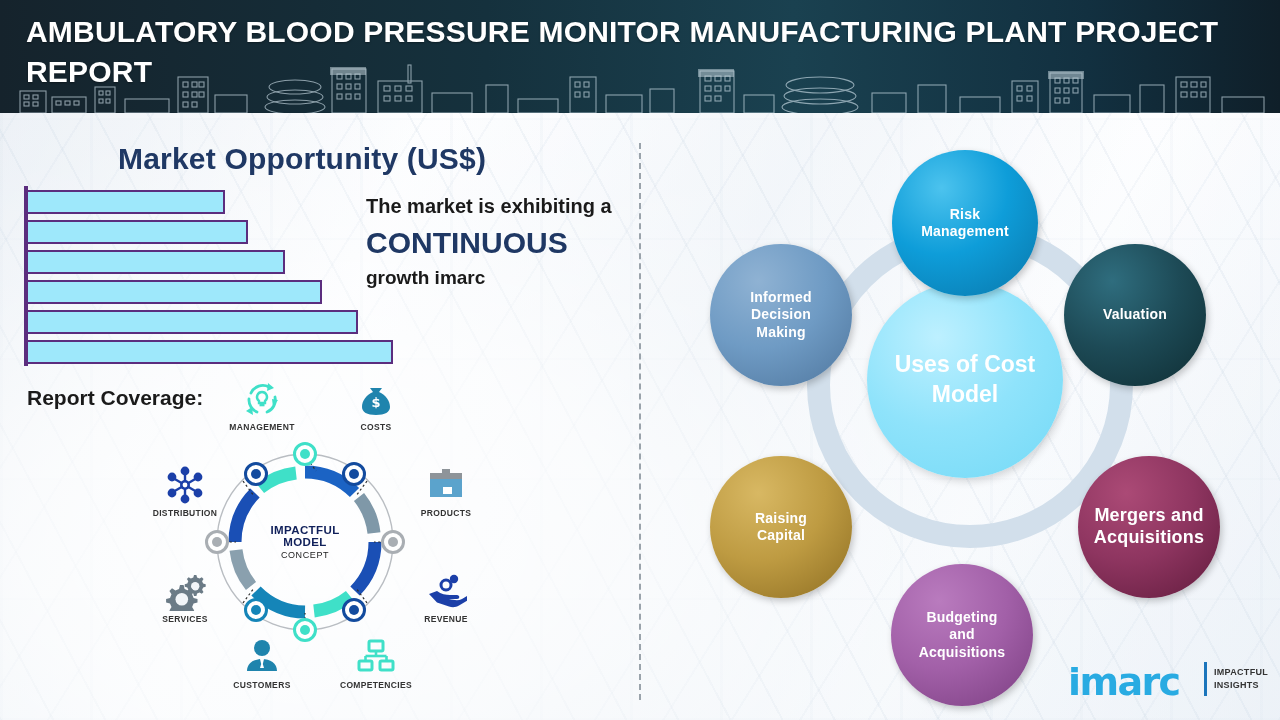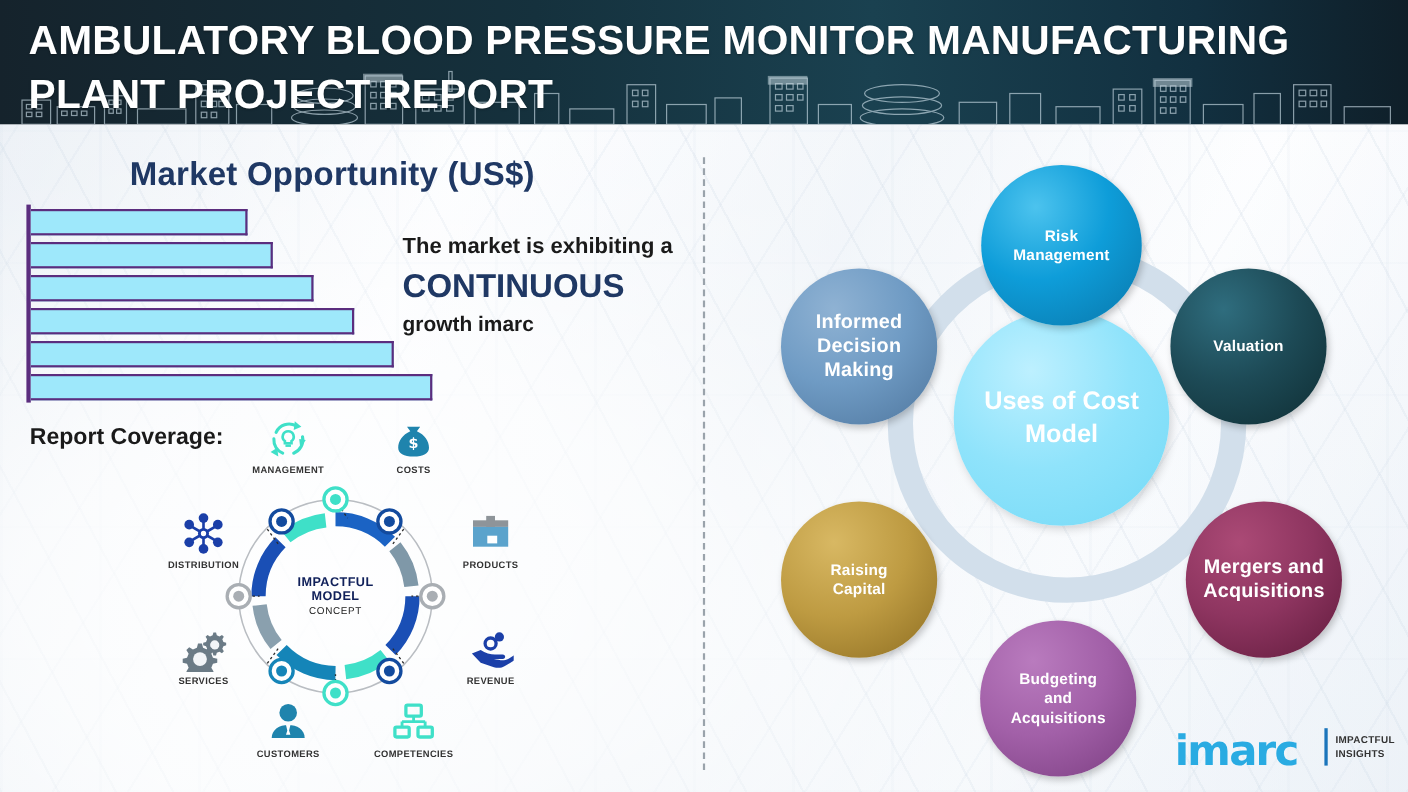--- a/index.html
+++ b/index.html
@@ -40,21 +40,21 @@
   
   .header {
     position: absolute; left: 0; top: 0; width: 1280px; height: 113px;
     background: linear-gradient(90deg, #15232c 0%, #15313d 38%, #1a4150 62%, #123040 85%, #0f1f29 100%);
     overflow: hidden;
   }
   .skyline { position: absolute; left: 0; bottom: 0; width: 1280px; height: 62px; opacity: .85; }
   .header-title {
     position: absolute; left: 26px; top: 12px; width: 1230px;
     color: #ffffff;
-    font-size: 37px; font-weight: bold; line-height: 1.33;
+    font-size: 30px; font-weight: bold; line-height: 1.33;
     letter-spacing: .2px;
     text-transform: uppercase;
     text-shadow: 0 1px 2px rgba(0,0,0,.35);
   }
 
   
   .divider {
     position: absolute; left: 639px; top: 143px; width: 0; height: 557px;
     border-left: 2px dashed #9aa3ab;
   }
@@ -72,21 +72,21 @@
     background: #5b2d7e;
   }
   .bar {
     position: absolute; left: 4px;
     height: 24px;
     background: #9ee8fb;
     border: 2px solid #5b2d7e;
     border-left: none;
   }
 
-  .mo-text { position: absolute; left: 366px; top: 212px; width: 268px; }
+  .mo-text { position: absolute; left: 366px; top: 194px; width: 268px; }
   .mo-text .l1 { color: #1a1a1a; font-size: 20px; font-weight: bold; line-height: 1.25; }
   .mo-text .l2 { color: #1f3864; font-size: 30px; font-weight: bold; line-height: 1.3; margin-top: 4px; }
   .mo-text .l3 { color: #1a1a1a; font-size: 19px; font-weight: bold; line-height: 1.25; margin-top: 4px; }
 
   .coverage-label {
     position: absolute; left: 27px; top: 386px;
     color: #1a1a1a; font-size: 21px; font-weight: bold;
   }
 
   
@@ -502,21 +502,21 @@
     </div>
 
     <div class="node" style="left:50px; top:331px; width:142px; height:142px; font-size:14px;
                 background: radial-gradient(circle at 34% 26%, #d8b863 0%, #be9b42 48%, #a07f2e 80%, #c9a64d 100%);">
       <div>
         <span>Raising</span>
         <span>Capital</span>
       </div>
     </div>
 
-    <div class="node" style="left:50px; top:119px; width:142px; height:142px; font-size:18px;
+    <div class="node" style="left:50px; top:119px; width:142px; height:142px; font-size:14px;
                 background: radial-gradient(circle at 34% 26%, #8fb2d3 0%, #6f9bc4 48%, #5b84ac 80%, #7aa3c9 100%); justify-content: center;">
       <div>
         <span>Informed</span>
         <span>Decision</span>
         <span>Making</span>
       </div>
     </div>
   </div>
 
   <div class="logo">

